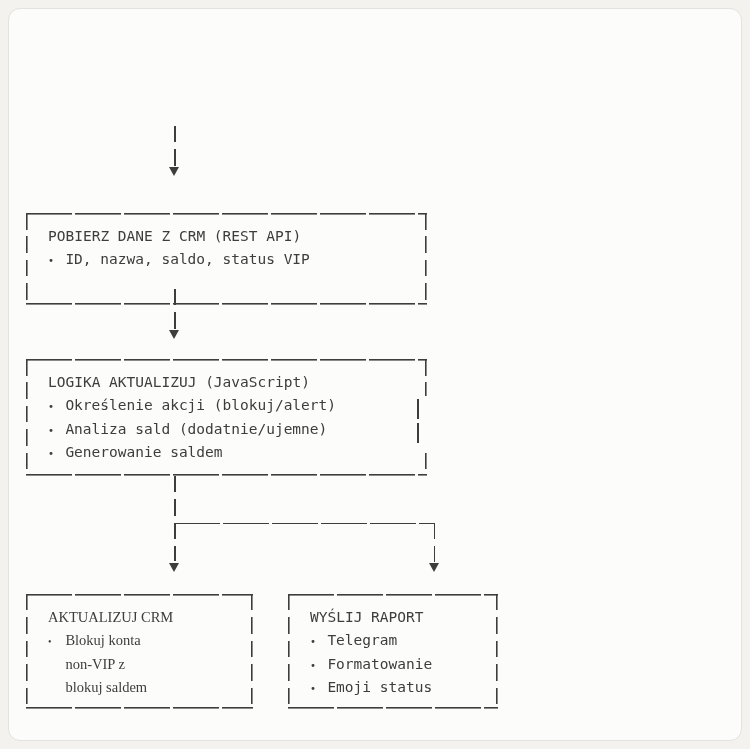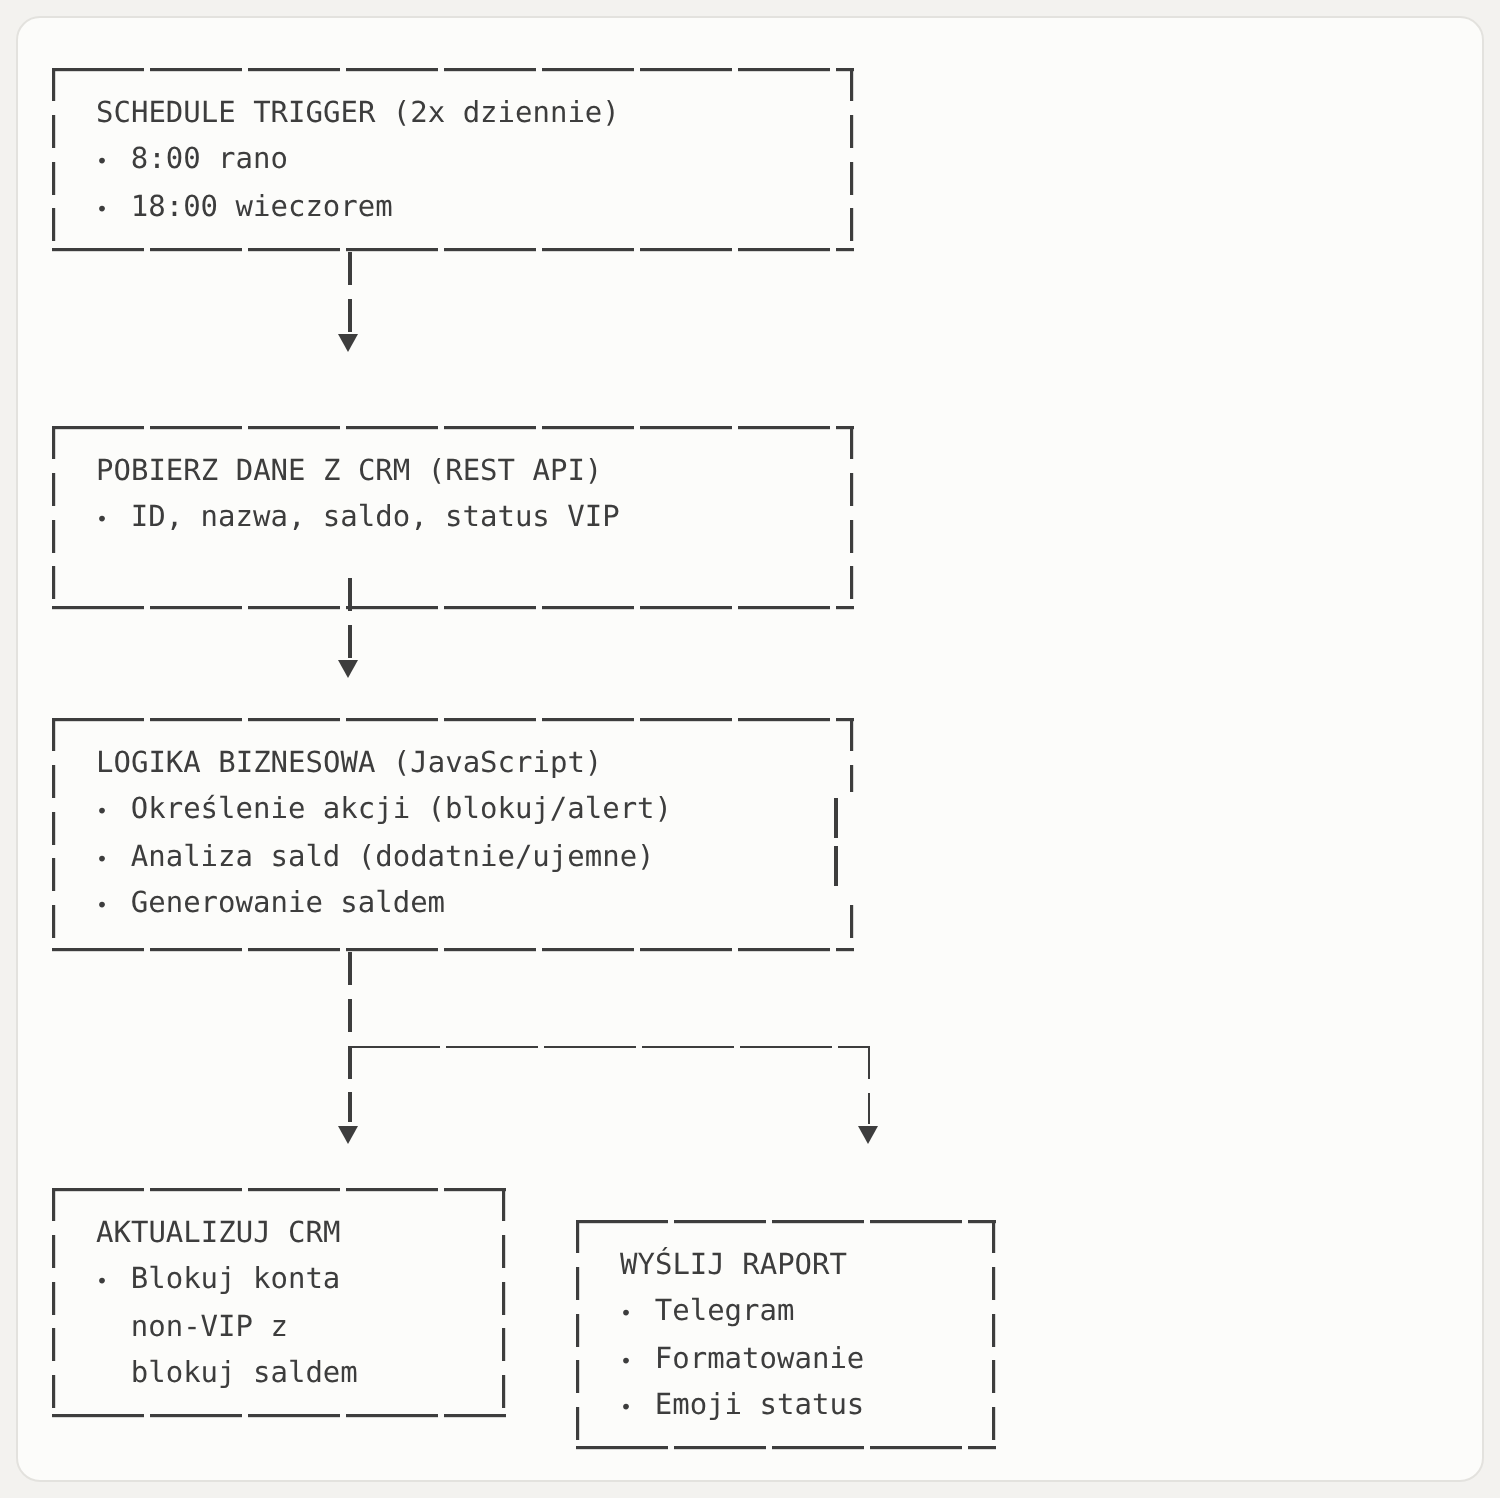--- a/index.html
+++ b/index.html
@@ -70,60 +70,55 @@
   .inner-dash{
     position:absolute;right:8.5px;width:1.6px;height:20px;
     background:var(--ink);
   }
 </style>
 </head>
 <body>
 
 <div class="panel">
 
-  <div class="abox" style="left:17px;top:25px;width:401px;height:92px;">
-    <div class="line">SCHEDULE TRIGGER (2x dziennie)</div>
-    <div class="line"><span class="bullet">•</span><span>8:00 rano</span></div>
-    <div class="line"><span class="bullet">•</span><span>18:00 wieczorem</span></div>
-  </div>
 
   <div class="vline" style="left:165.4px;top:117px;height:40px;"></div>
   <div class="arrow-down" style="left:160.4px;top:158px;"></div>
 
   <div class="abox" style="left:17px;top:188px;width:401px;height:92px;margin-top:16px;">
     <div class="line">POBIERZ DANE Z CRM (REST API)</div>
     <div class="line"><span class="bullet">•</span><span>ID, nazwa, saldo, status VIP</span></div>
   </div>
 
   <div class="vline" style="left:165.4px;top:280px;height:40px;"></div>
   <div class="arrow-down" style="left:160.4px;top:321px;"></div>
 
   <div class="abox" style="left:17px;top:350px;width:401px;height:117px;">
-    <div class="line">LOGIKA BIZNESOWA (JavaScript)</div>
+    <div class="line">LOGIKA AKTUALIZUJ (JavaScript)</div>
     <div class="line"><span class="bullet">•</span><span>Określenie akcji (blokuj/alert)</span></div>
     <div class="line"><span class="bullet">•</span><span>Analiza sald (dodatnie/ujemne)</span></div>
     <div class="line"><span class="bullet">•</span><span>Generowanie saldem</span></div>
     <div class="erase-right" style="top:37px;height:51px;"></div>
     <div class="inner-dash" style="top:40px;"></div>
     <div class="inner-dash" style="top:64px;"></div>
   </div>
 
   <div class="vline" style="left:165.4px;top:467px;height:85px;"></div>
   <div class="hline" style="left:165.4px;top:513.6px;width:260px;"></div>
   <div class="vline" style="left:424.6px;top:513.6px;height:39px;"></div>
   <div class="arrow-down" style="left:160.4px;top:554px;"></div>
   <div class="arrow-down" style="left:419.6px;top:554px;"></div>
 
-  <div class="abox" style="left:17px;top:585px;width:227px;height:115px;">
+  <div class="abox" style="left:17px;top:585px;width:227px;height:115px;font-family:Liberation Serif, serif;">
     <div class="line">AKTUALIZUJ CRM</div>
     <div class="line"><span class="bullet">•</span><span>Blokuj konta</span></div>
     <div class="line"><span class="bullet spacer"></span><span>non-VIP z</span></div>
     <div class="line"><span class="bullet spacer"></span><span>blokuj saldem</span></div>
   </div>
 
-  <div class="abox" style="left:279px;top:585px;width:210px;height:115px;margin-top:16px;">
+  <div class="abox" style="left:279px;top:585px;width:210px;height:115px;">
     <div class="line">WYŚLIJ RAPORT</div>
     <div class="line"><span class="bullet">•</span><span>Telegram</span></div>
     <div class="line"><span class="bullet">•</span><span>Formatowanie</span></div>
     <div class="line"><span class="bullet">•</span><span>Emoji status</span></div>
   </div>
 
 </div>
 
 </body></html>

